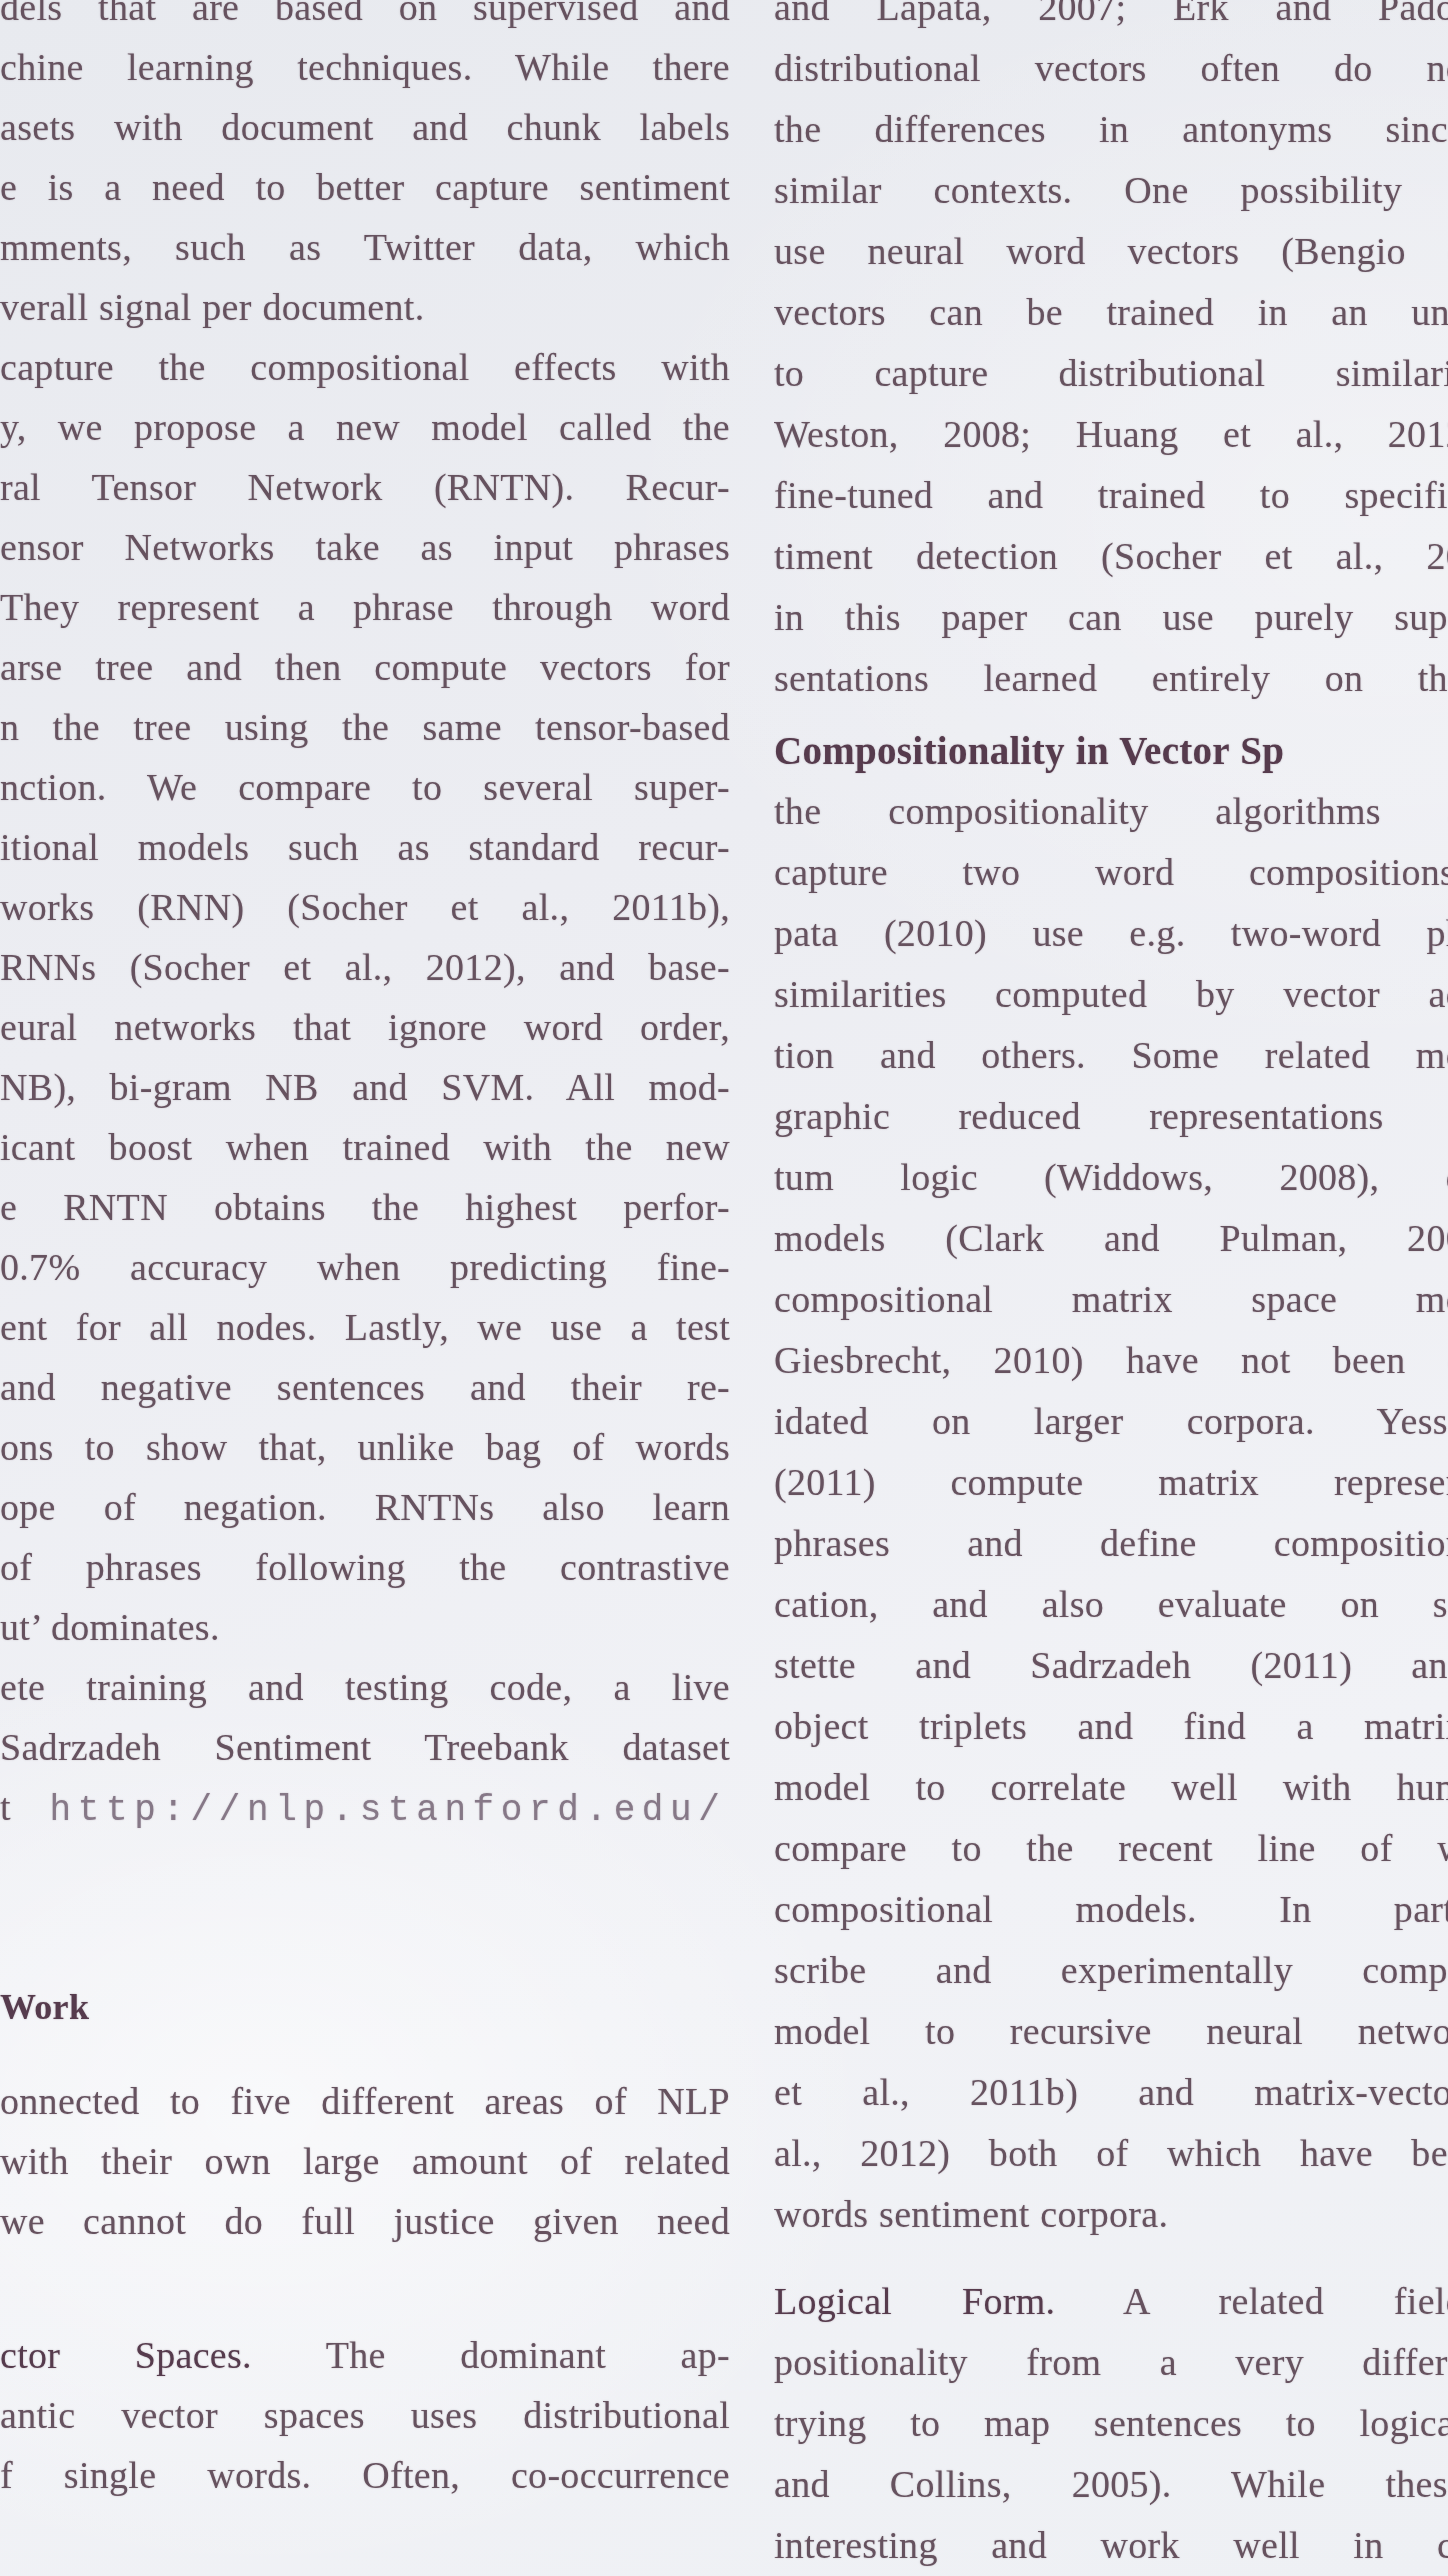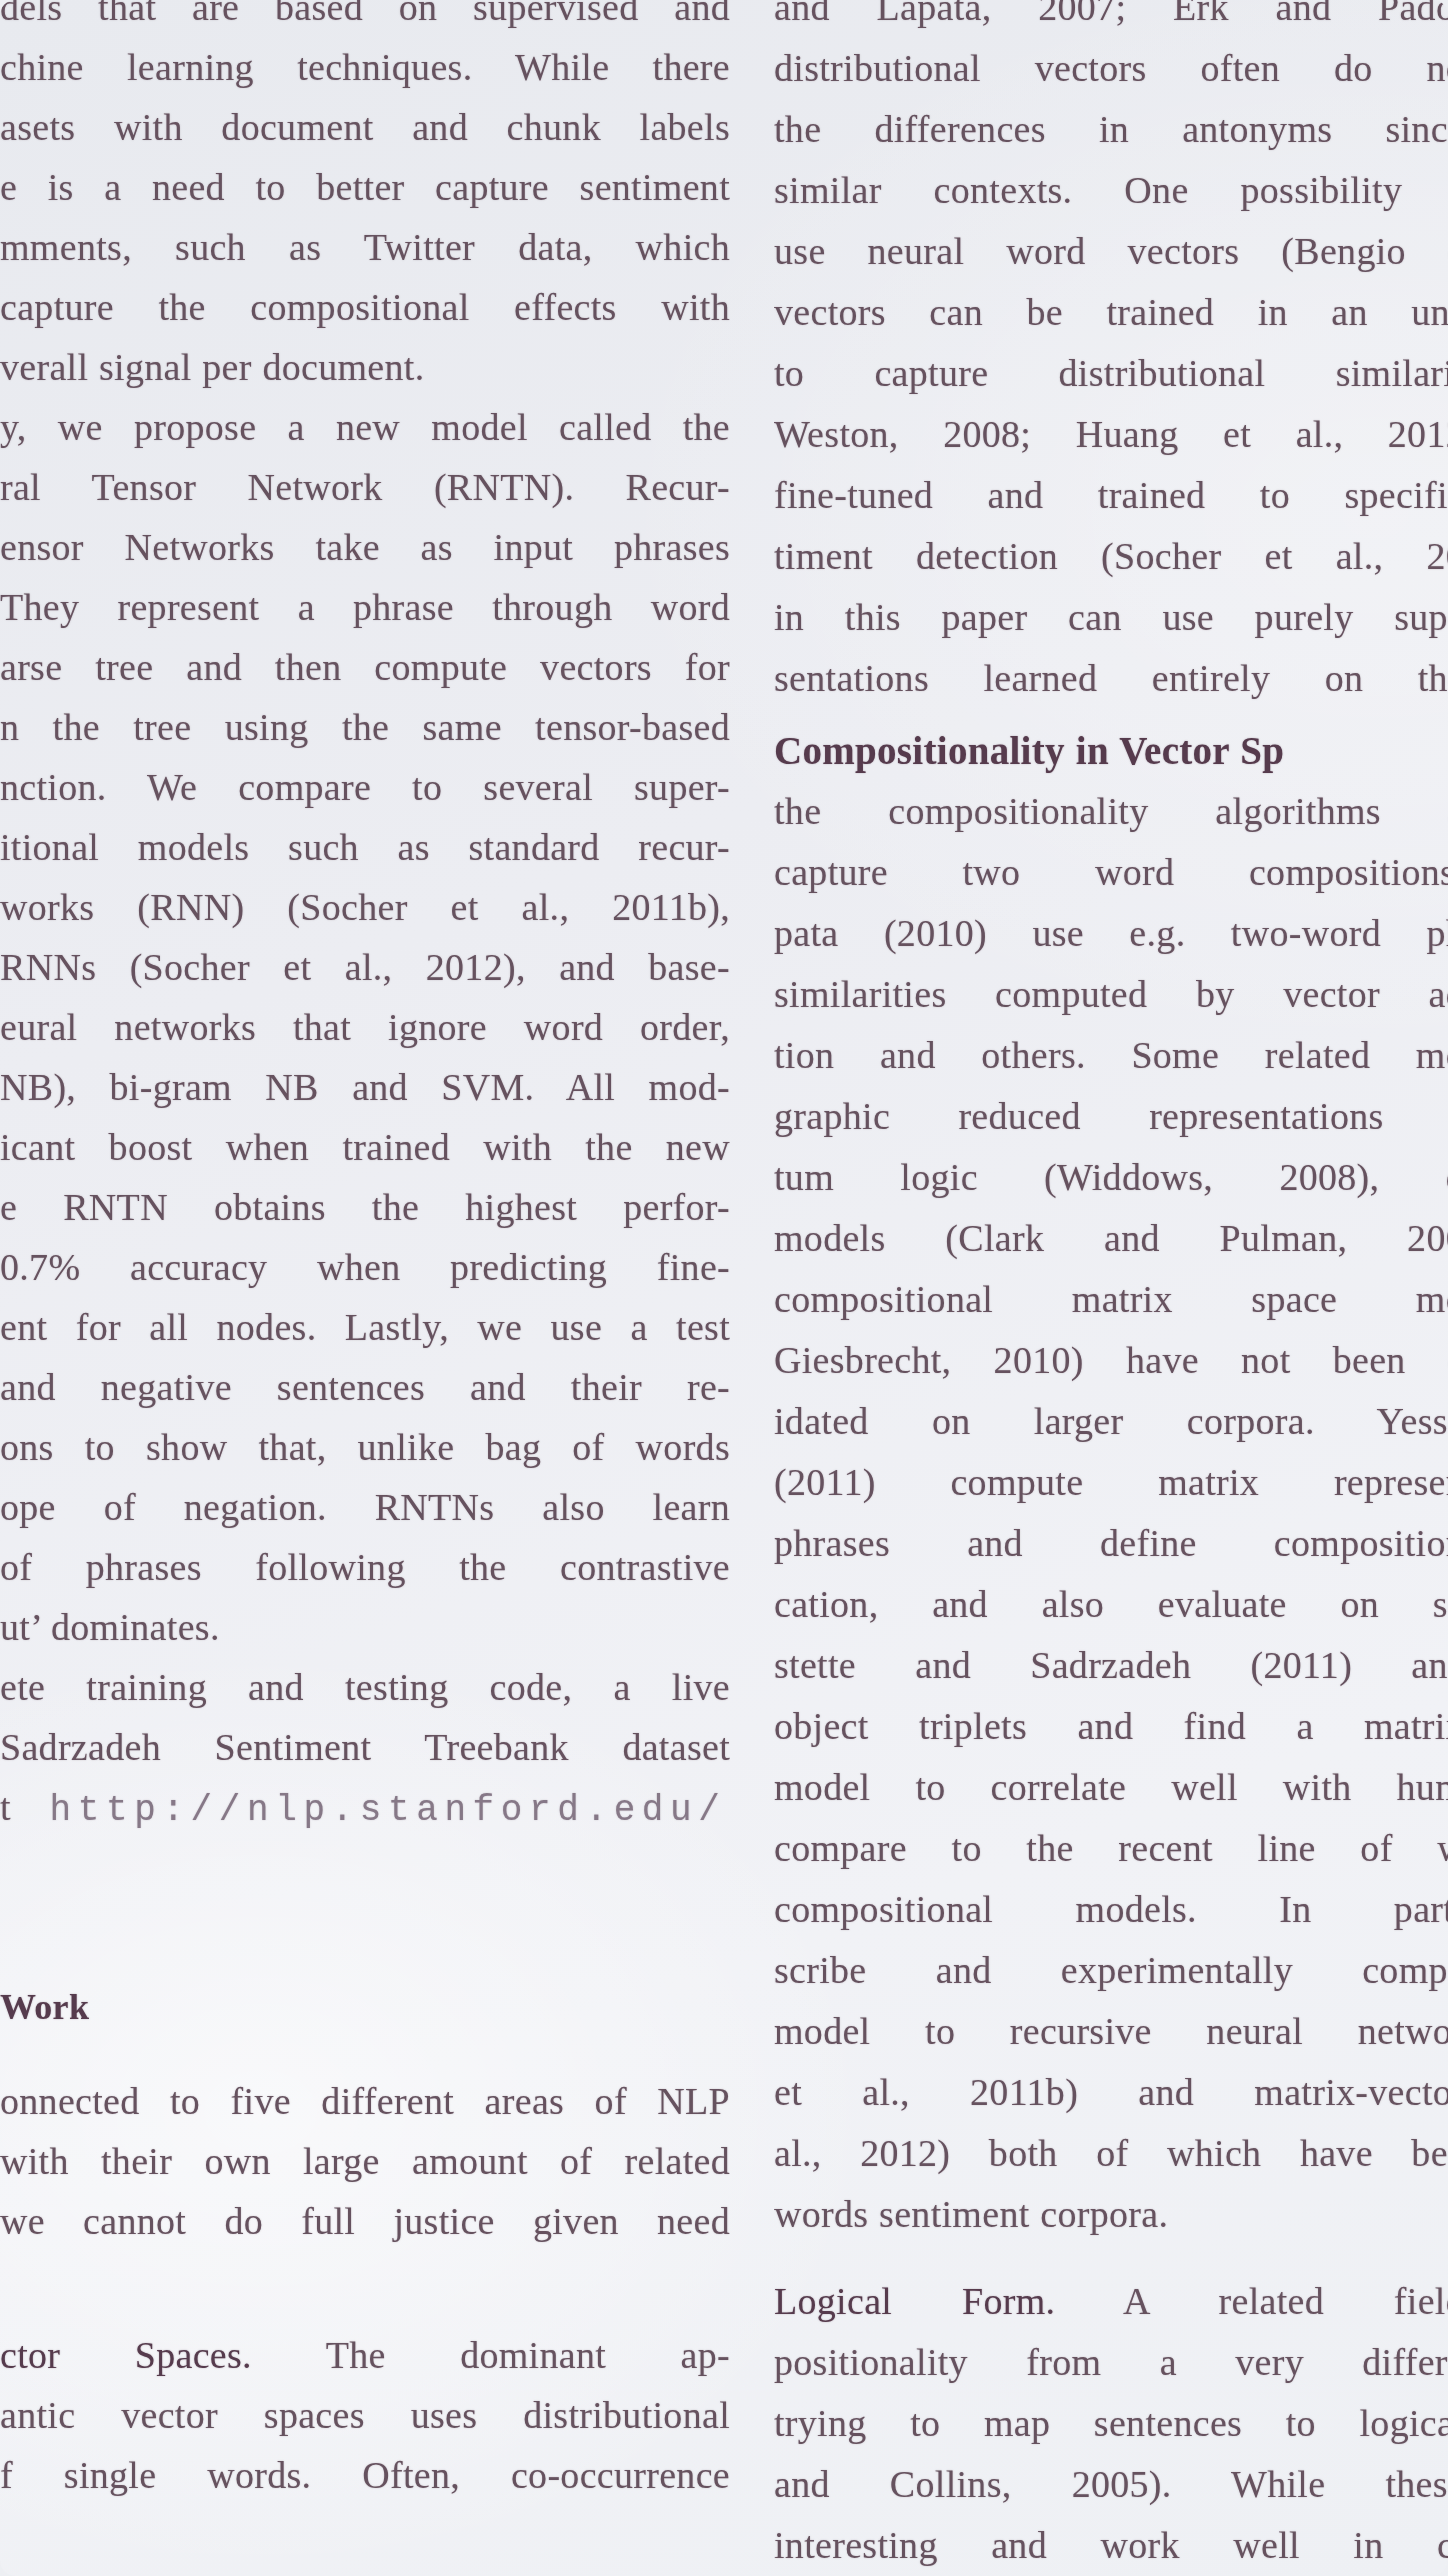--- a/index.html
+++ b/index.html
@@ -14,21 +14,20 @@
     position: relative;
     width: 1448px;
     height: 2576px;
     overflow: hidden;
     background:
       radial-gradient(ellipse 1049px 787px at 18% 82%, rgba(255,255,255,0.55), rgba(255,255,255,0) 60%),
       radial-gradient(ellipse 1224px 874px at 95% 20%, rgba(255,255,255,0.30), rgba(255,255,255,0) 65%),
       linear-gradient(160deg, #e8eaef 0%, #ecedf2 35%, #f1f2f6 72%, #eef0f4 100%);
     font-family: "Liberation Serif", "DejaVu Serif", serif;
     color: #66525f;
-    border-radius: 15px;
   }
   .col {
     position: absolute;
     top: -23px;
     filter: blur(0.4px);
   }
   #left-col  { left: 0px;   width: 730px; }
   #right-col { left: 774px; width: 691px; }
   .line {
     font-size: 38px;
@@ -67,22 +66,22 @@
 </head>
 <body>
 
 <div class="page">
   <div class="col" id="left-col">
       <div class="line">dels that are based on supervised and</div>
       <div class="line">chine learning techniques. While there</div>
       <div class="line">asets with document and chunk labels</div>
       <div class="line">e is a need to better capture sentiment</div>
       <div class="line">mments, such as Twitter data, which</div>
+      <div class="line pe">verall signal per document.</div>
       <div class="line">capture the compositional effects with</div>
-      <div class="line pe">verall signal per document.</div>
       <div class="line">y, we propose a new model called the</div>
       <div class="line">ral Tensor Network (RNTN). Recur-</div>
       <div class="line">ensor Networks take as input phrases</div>
       <div class="line">They represent a phrase through word</div>
       <div class="line">arse tree and then compute vectors for</div>
       <div class="line">n the tree using the same tensor-based</div>
       <div class="line">nction. We compare to several super-</div>
       <div class="line">itional models such as standard recur-</div>
       <div class="line">works (RNN) (Socher et al., 2011b),</div>
       <div class="line">RNNs (Socher et al., 2012), and base-</div>

